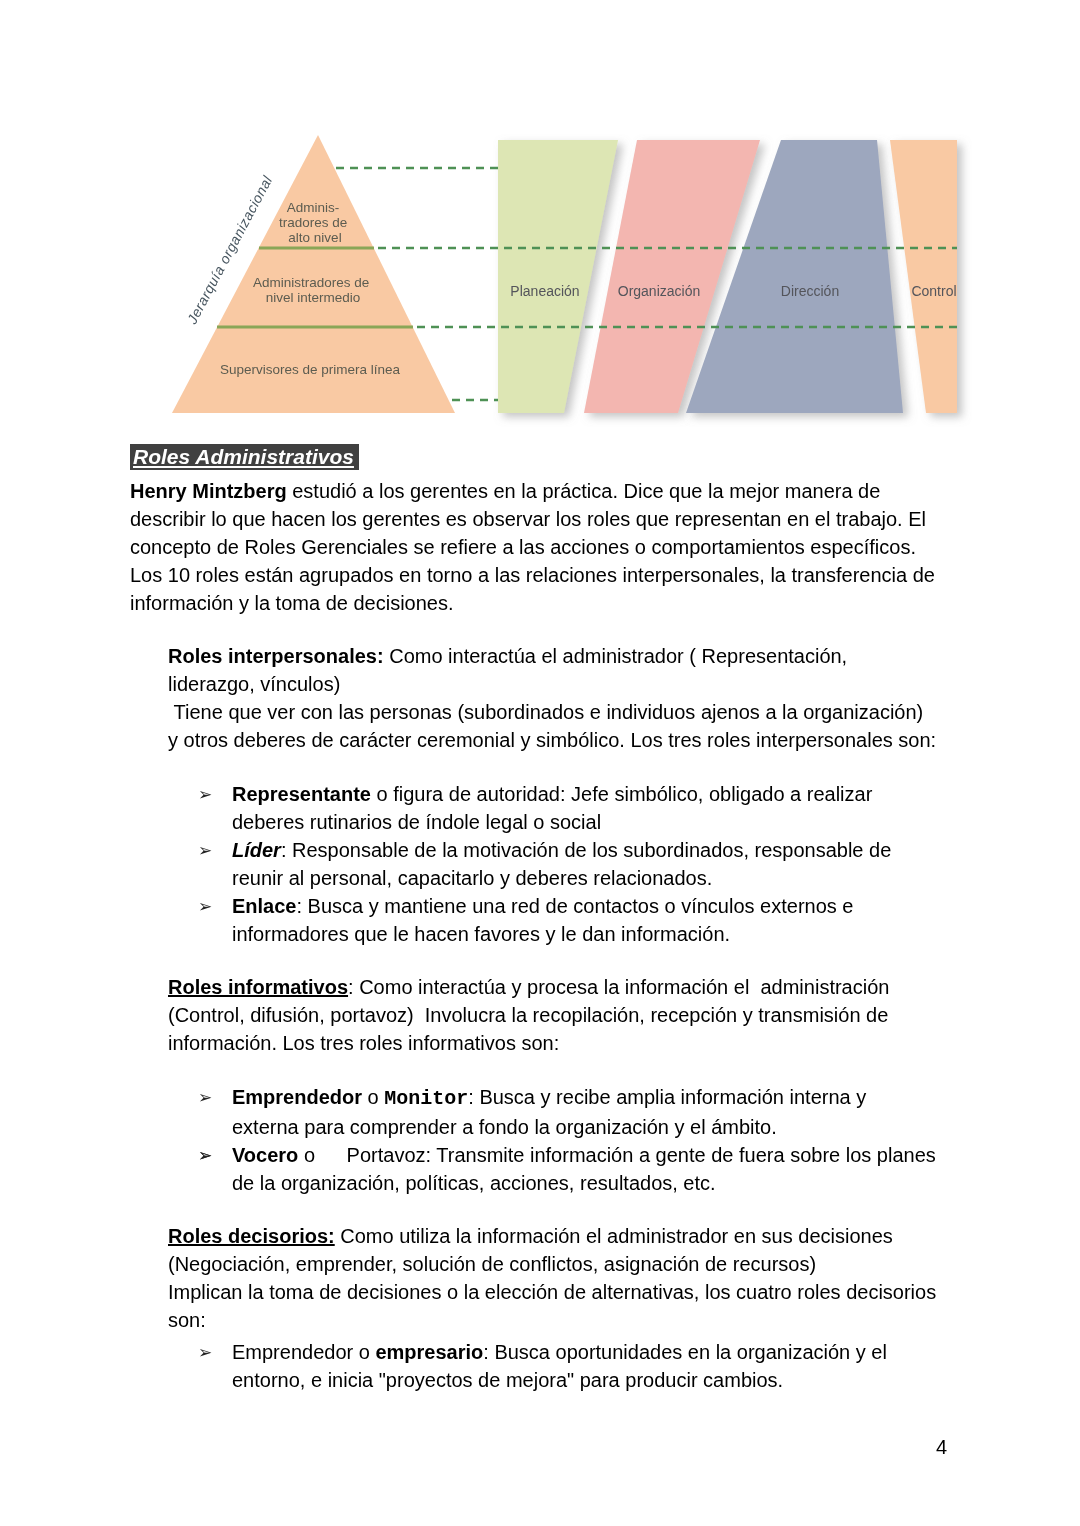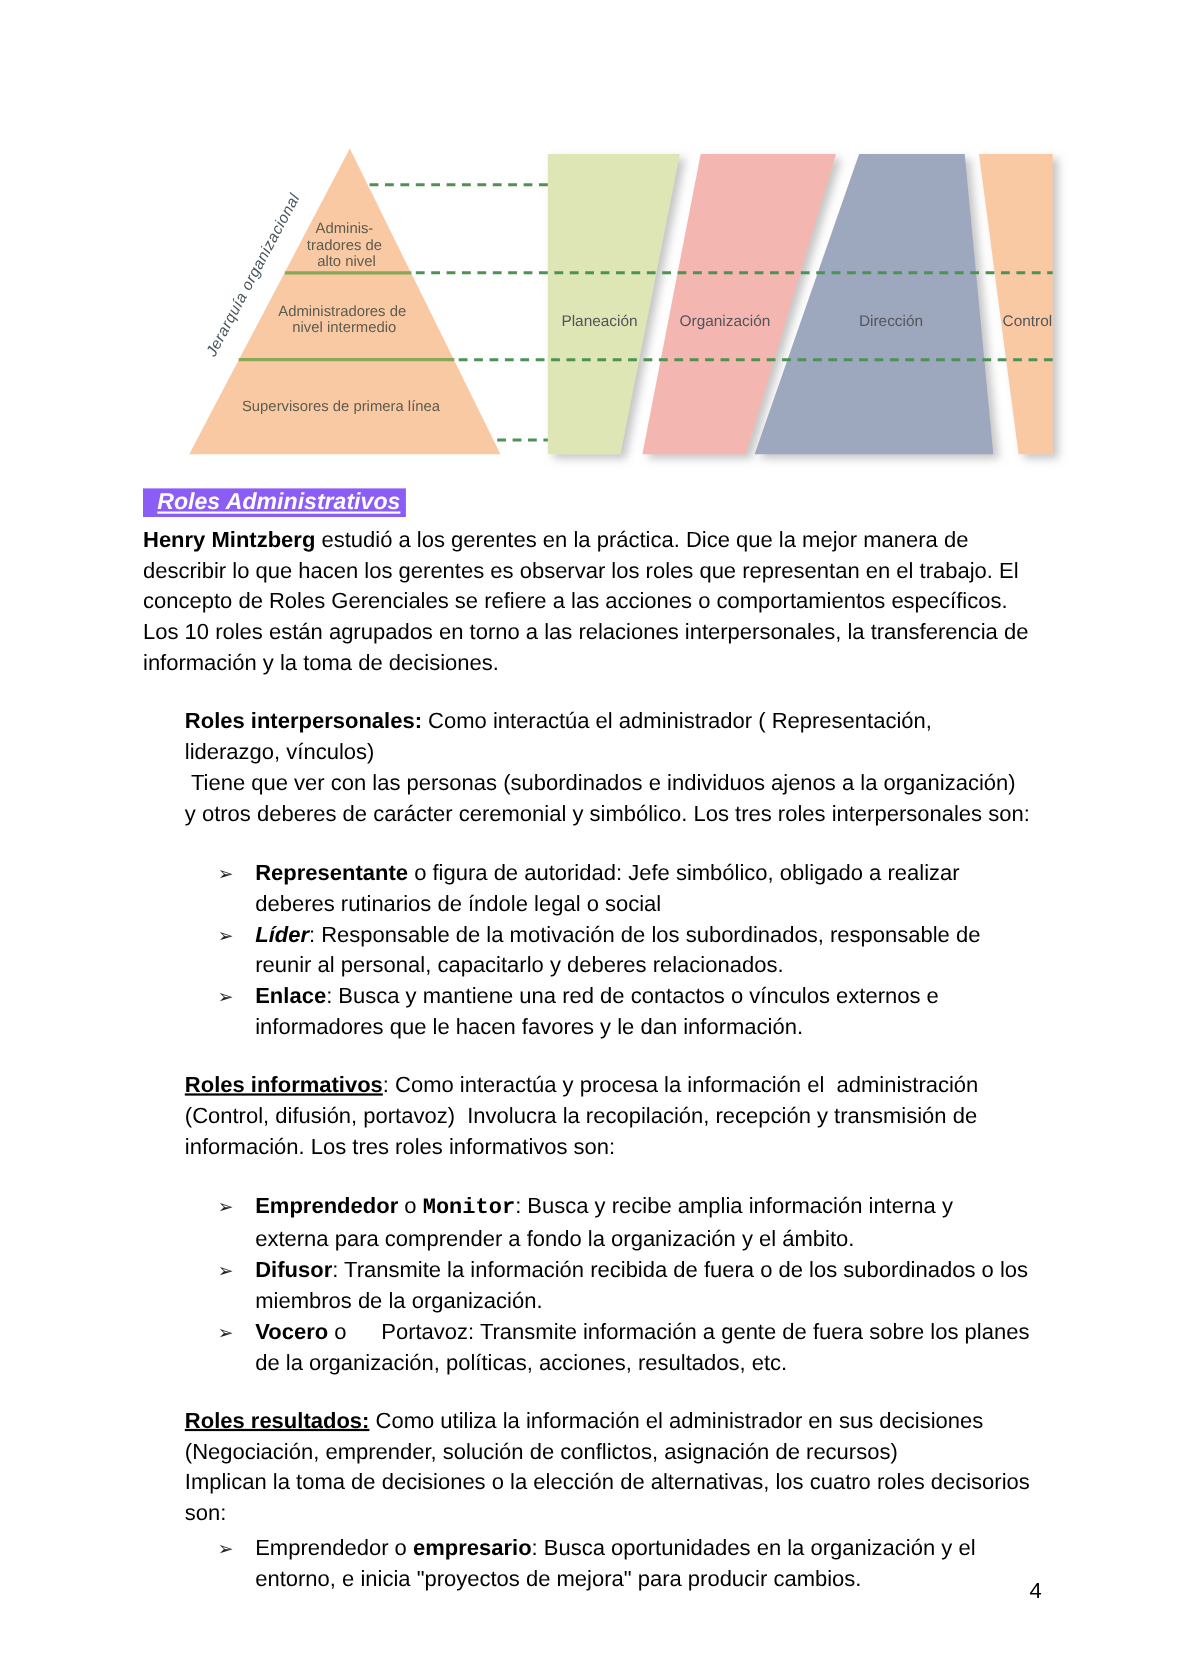--- a/index.html
+++ b/index.html
@@ -11,22 +11,22 @@
   .diagram{position:absolute;left:150px;top:130px;width:840px;height:300px;margin:0;}
   .diagram svg{display:block;width:840px;height:300px;}
   .band-label{font-family:"Liberation Sans", sans-serif;font-size:14px;fill:#54555b;}
   .pyr-label{font-family:"Liberation Sans", sans-serif;font-size:13.5px;fill:#5c5c50;}
   .axis-label{font-family:"Liberation Sans", sans-serif;font-size:14px;font-style:italic;
     fill:#47555f;letter-spacing:.5px;}
   
   .doc{position:absolute;left:130px;top:444px;width:808px;
     font-size:20px;line-height:28px;}
   .heading{margin:0 0 7px 0;font-size:21px;line-height:26px;}
-  .hl{background:#8b5cf6;color:#fff;font-weight:bold;font-style:italic;
-    text-decoration:underline;padding:1px 5px 2px 13px;}
+  .hl{background:#404040;color:#fff;font-weight:bold;font-style:italic;
+    text-decoration:underline;padding:1px 5px 2px 3px;}
   .para{margin:0;white-space:pre-wrap;}
   .sub{padding-left:38px;margin-top:25px;}
   .bullets{list-style:none;margin:26px 0 0 0;padding:0;}
   .bullets.tight{margin-top:4px;}
   .bullet{position:relative;padding-left:64px;margin:0;}
   .marker{position:absolute;left:30px;top:1px;font-size:17px;color:#222;}
   .btext{white-space:pre-wrap;}
   .pagenum{position:absolute;left:936px;top:1436px;font-size:20px;}
 </style>
 </head>
@@ -112,31 +112,30 @@
 
     <section class="sub">
       <p class="para"><span style="font-weight: bold; text-decoration: underline; text-align: right;">Roles informativos</span><span>: Como interactúa y procesa la información el  administración (Control, difusión, portavoz)  Involucra la recopilación, recepción y transmisión de información. Los tres roles informativos son:</span></p>
       <ul class="bullets">
         <li class="bullet">
           <span class="marker">➢</span>
           <span class="btext"><span style="font-weight: bold;">Emprendedor</span><span> o </span><span style="font-weight: bold; font-family: Liberation Mono, monospace;">Monitor</span><span>: Busca y recibe amplia información interna y externa para comprender a fondo la organización y el ámbito.</span></span>
         </li>
         <li class="bullet">
           <span class="marker">➢</span>
-          <span class="btext"><span style="font-weight: bold;">Difusor</span><span>: Transmite la información recibida de fuera o de los subordinados o los miembros de la organización.</span></span>
         </li>
         <li class="bullet">
           <span class="marker">➢</span>
           <span class="btext"><span style="font-weight: bold;">Vocero</span><span> o </span><span style="font-weight: normal; padding-left: 26px;">Portavoz</span><span>: Transmite información a gente de fuera sobre los planes de la organización, políticas, acciones, resultados, etc.</span></span>
         </li>
       </ul>
     </section>
 
     <section class="sub">
-      <p class="para"><span style="font-weight: bold; text-decoration: underline;">Roles resultados:</span><span> Como utiliza la información el administrador en sus decisiones (Negociación, emprender, solución de conflictos, asignación de recursos)</span></p>
+      <p class="para"><span style="font-weight: bold; text-decoration: underline;">Roles decisorios:</span><span> Como utiliza la información el administrador en sus decisiones (Negociación, emprender, solución de conflictos, asignación de recursos)</span></p>
       <p class="para"><span>Implican la toma de decisiones o la elección de alternativas, los cuatro roles decisorios son:</span></p>
       <ul class="bullets tight">
         <li class="bullet">
           <span class="marker">➢</span>
           <span class="btext"><span style="font-weight: normal;">Emprendedor</span><span> o </span><span style="font-weight: bold;">empresario</span><span>: Busca oportunidades en la organización y el entorno, e inicia "proyectos de mejora" para producir cambios.</span></span>
         </li>
       </ul>
     </section>
   </main>
 

